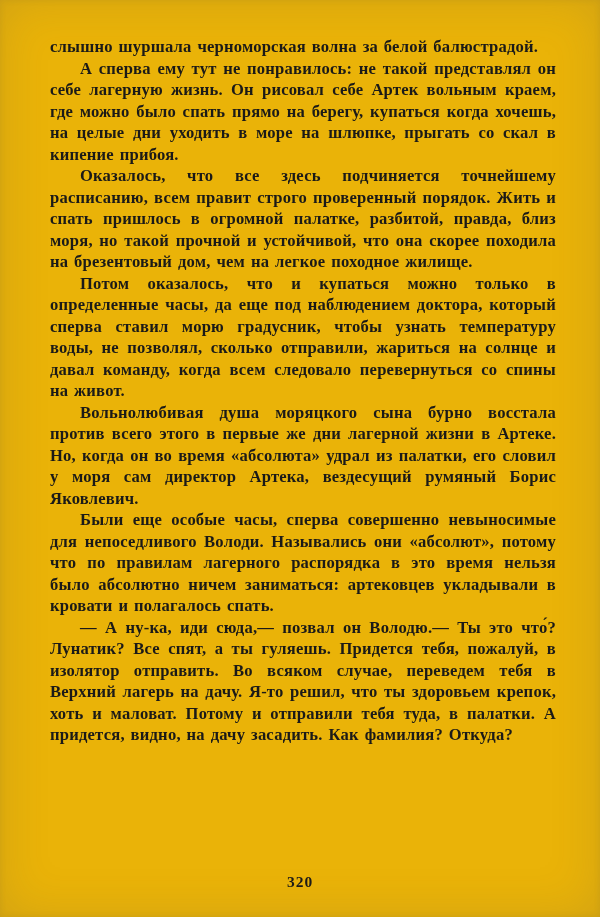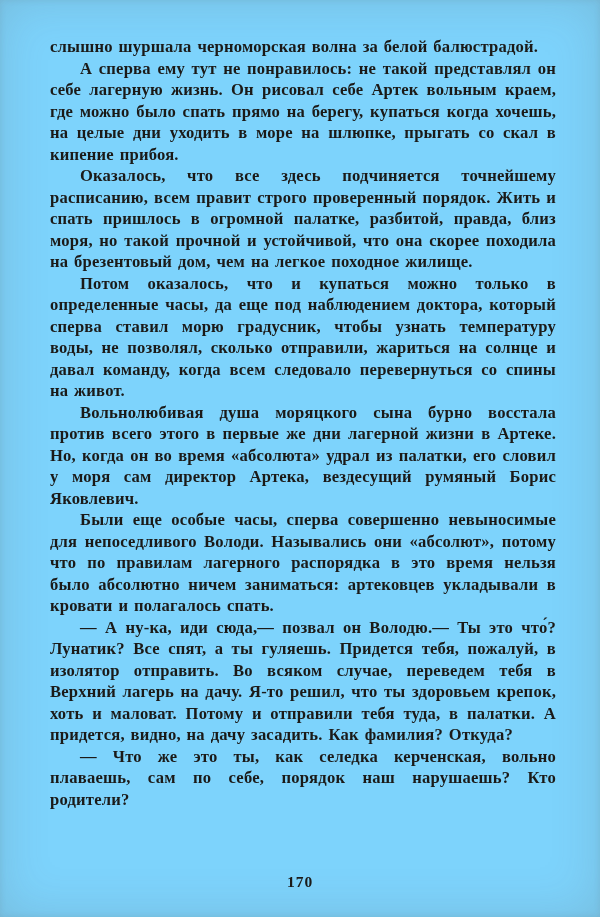--- a/index.html
+++ b/index.html
@@ -9,21 +9,21 @@
   body {
     width: 600px;
     height: 917px;
     background: #e9e7e3;
     overflow: hidden;
     position: relative;
   }
   .page {
     position: absolute;
     inset: 0;
-    background: #7dd3fc;
+    background: #eab308;
     box-shadow: inset 0 0 50px rgba(90,85,75,0.18), inset 0 0 6px rgba(90,85,75,0.12);
     text-decoration: underline;
   }
   .text-block {
     position: absolute;
     left: 50px;
     right: 44px;
     top: 36px;
   }
   p.para {
@@ -59,16 +59,15 @@
 
 <div class="page">
   <div class="text-block">
       <p class="para no-indent">слышно шуршала черноморская волна за белой балюстрадой.</p>
       <p class="para">А сперва ему тут не понравилось: не такой представлял он себе лагерную жизнь. Он рисовал себе Артек вольным краем, где можно было спать прямо на берегу, купаться когда хочешь, на целые дни уходить в море на шлюпке, прыгать со скал в кипение прибоя.</p>
       <p class="para">Оказалось, что все здесь подчиняется точнейшему расписанию, всем правит строго проверенный порядок. Жить и спать пришлось в огромной палатке, разбитой, правда, близ моря, но такой прочной и устойчивой, что она скорее походила на брезентовый дом, чем на легкое походное жилище.</p>
       <p class="para">Потом оказалось, что и купаться можно только в определенные часы, да еще под наблюдением доктора, который сперва ставил морю градусник, чтобы узнать температуру воды, не позволял, сколько отправили, жариться на солнце и давал команду, когда всем следовало перевернуться со спины на живот.</p>
       <p class="para">Вольнолюбивая душа моряцкого сына бурно восстала против всего этого в первые же дни лагерной жизни в Артеке. Но, когда он во время «абсолюта» удрал из палатки, его словил у моря сам директор Артека, вездесущий румяный Борис Яковлевич.</p>
       <p class="para">Были еще особые часы, сперва совершенно невыносимые для непоседливого Володи. Назывались они «абсолют», потому что по правилам лагерного распорядка в это время нельзя было абсолютно ничем заниматься: артековцев укладывали в кровати и полагалось спать.</p>
       <p class="para">— А ну-ка, иди сюда,— позвал он Володю.— Ты это что́? Лунатик? Все спят, а ты гуляешь. Придется тебя, пожалуй, в изолятор отправить. Во всяком случае, переведем тебя в Верхний лагерь на дачу. Я-то решил, что ты здоровьем крепок, хоть и маловат. Потому и отправили тебя туда, в палатки. А придется, видно, на дачу засадить. Как фамилия? Откуда?</p>
-      <p class="para">— Что же это ты, как селедка керченская, вольно плаваешь, сам по себе, порядок наш нарушаешь? Кто родители?</p>
     </div>
-  <div class="page-number">170</div>
+  <div class="page-number">320</div>
 </div>
 
 </body></html>

